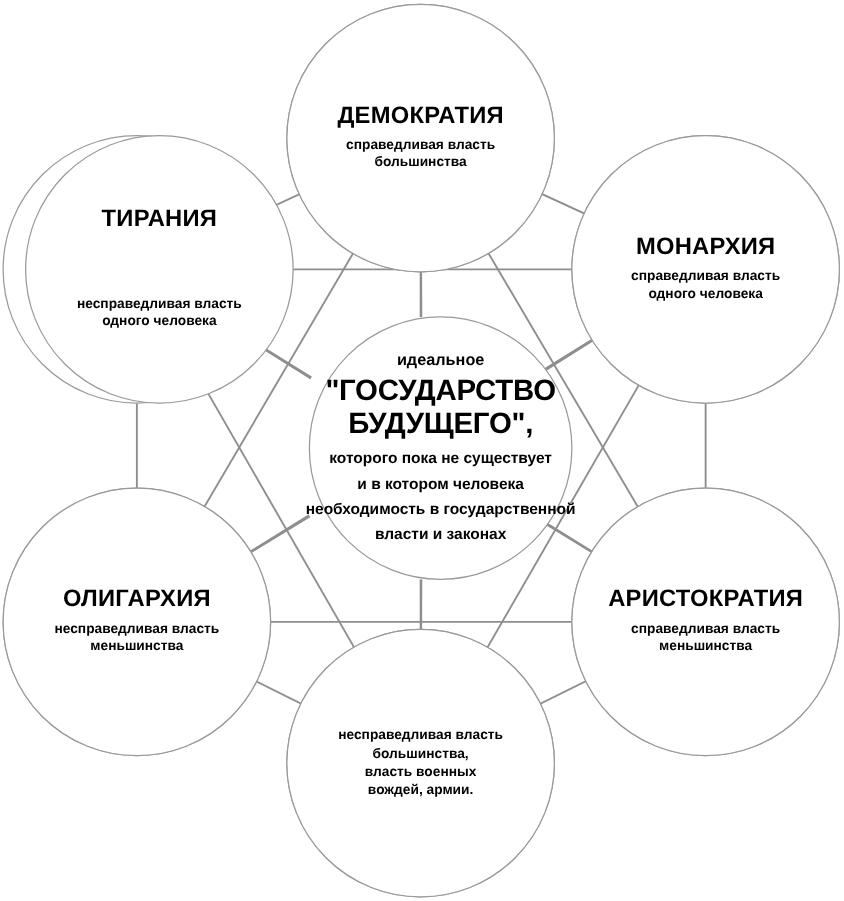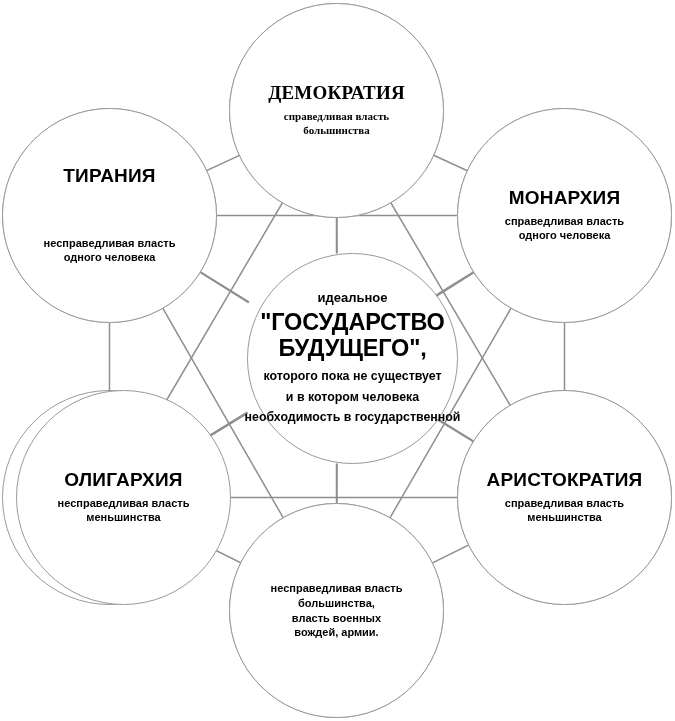--- a/index.html
+++ b/index.html
@@ -77,26 +77,26 @@
     margin-bottom: 5px;
   }
   .center-body {
     font-weight: bold;
     font-size: 12.4px;
     line-height: 1.62;
   }
   .center-body div { white-space: nowrap; }
 
   
-  #node-democracy   { left: 229px; top: 3px;   z-index: 4; font-family: Liberation Serif, serif; }
+  #node-democracy   { left: 229px; top: 3px;   z-index: 4; }
   #node-monarchy    { left: 457px; top: 108px; z-index: 4; }
   #node-aristocracy { left: 457px; top: 390px; z-index: 4; }
   #node-timocracy   { left: 229px; top: 503px; z-index: 4; }
-  #node-oligarchy   { left: 16px;   top: 390px; z-index: 4; }
-  #node-tyranny     { left: 2px;   top: 108px; z-index: 4; gap: 44px; }
+  #node-oligarchy   { left: 2px;   top: 390px; z-index: 4; }
+  #node-tyranny     { left: 20px;   top: 108px; z-index: 4; gap: 44px; }
 </style>
 </head>
 <body>
 
 <div id="diagram-root">
 
   <svg id="link-layer" viewBox="0 0 675 721">
     <defs>
 
       <mask id="gap-mask">
@@ -199,16 +199,17 @@
   <div class="node" id="node-center">
     <div class="center-pre">идеальное</div>
     <div class="center-title">
       <div>"ГОСУДАРСТВО</div>
       <div>БУДУЩЕГО",</div>
     </div>
     <div class="center-body">
       <div>которого пока не существует</div>
       <div>и в котором человека</div>
       <div>необходимость в государственной</div>
+      <div>власти и законах</div>
     </div>
   </div>
 
 </div>
 
 </body></html>

